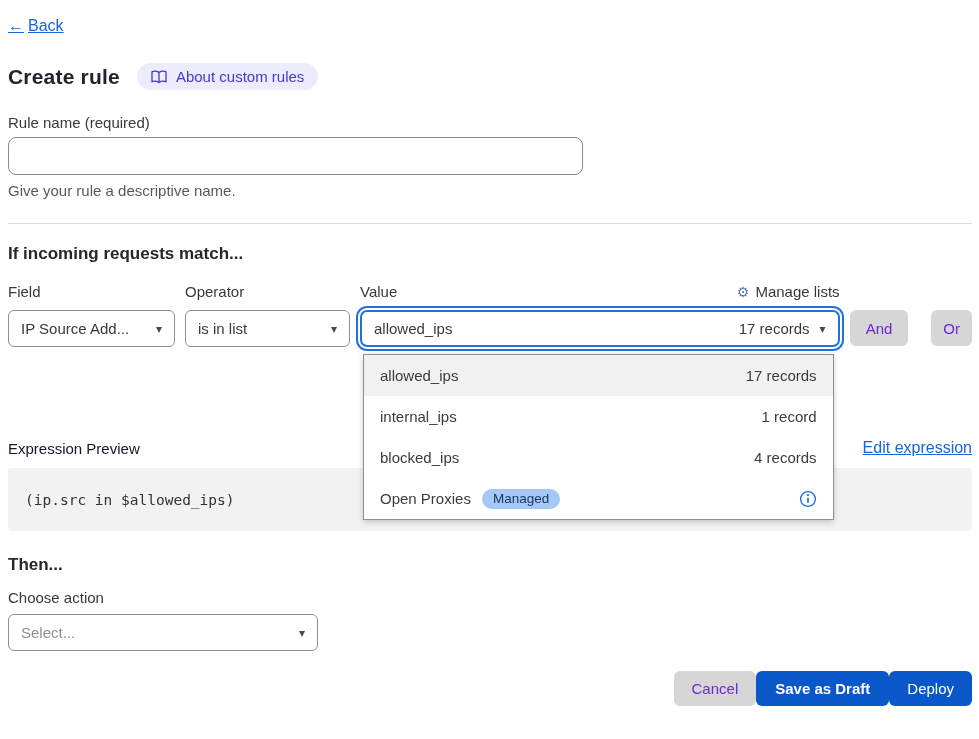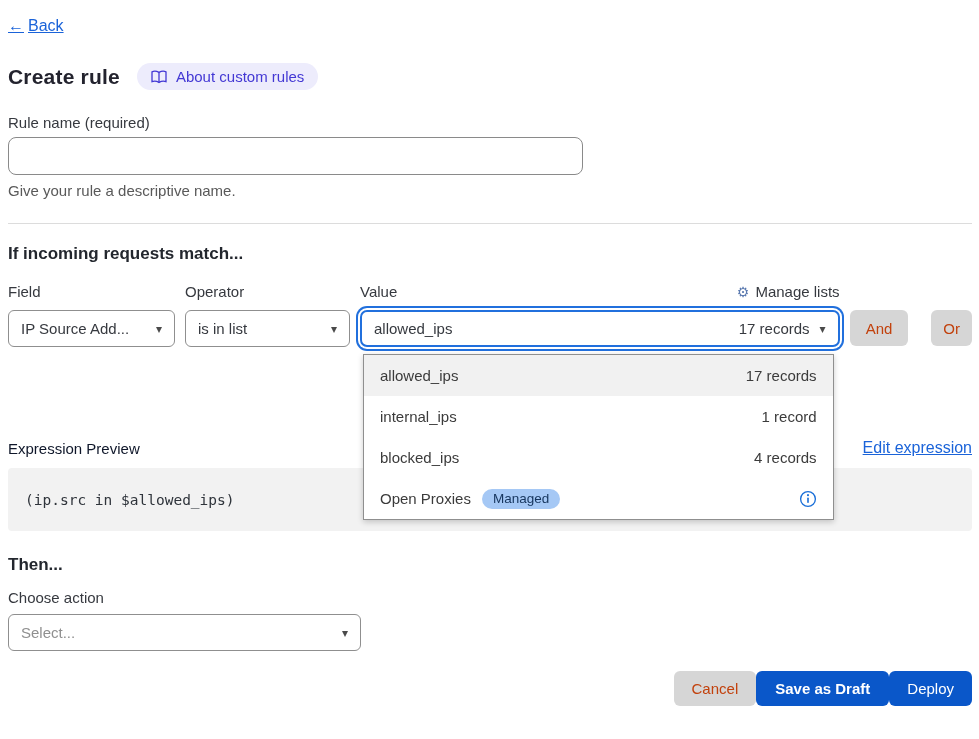--- a/index.html
+++ b/index.html
@@ -43,21 +43,21 @@
   .select { display:flex; align-items:center; justify-content:space-between; height:37px; background:#fff;
             border:1px solid #8f8f8f; border-radius:6px; padding:0 12px; font-size:15px; color:#36393f; cursor:pointer; }
   .chev { color:#4a4a4a; font-size:12px; margin-left:10px; flex:none; }
 
   .value-select-wrap { position:relative; }
   .value-select { border:2px solid #2170dd; border-radius:7px;
                   box-shadow:0 0 0 2px #fff, 0 0 0 4px #2170dd; height:37px; }
   .value-right { display:flex; align-items:center; }
 
   .andor { margin-top:27px; display:flex; }
-  .gray-btn { height:36px; background:#d6d6d6; color:#c2410c; border:none; border-radius:6px;
+  .gray-btn { height:36px; background:#d6d6d6; color:#6d28d9; border:none; border-radius:6px;
               font-size:15px; font-family:"Liberation Sans",sans-serif; cursor:pointer; }
   .and-btn { padding:0 16px; margin-right:23px; }
   .or-btn  { padding:0 12px; }
 
   
   .dropdown { position:absolute; z-index:10; top:calc(100% + 7px); left:3px; right:6px; background:#fff;
               border:1px solid #8f8f8f; box-shadow:0 2px 6px rgba(0,0,0,.2); }
   .dd-row { height:41px; display:flex; align-items:center; justify-content:space-between; padding:0 16px;
             font-size:15px; color:#3b3b3b; cursor:pointer; background:#fff; }
   .dd-row.selected { background:#f1f1f1; }
@@ -69,21 +69,21 @@
   
   .expr-header { margin-top:92px; display:flex; justify-content:space-between; align-items:center; }
   .expr-label { font-size:15px; color:#0f172a; }
   .expr-block { margin-top:11px; background:#f2f2f2; border-radius:4px; height:63px; display:flex;
                 align-items:center; padding:0 17px; }
   .expr-code { font-family:"DejaVu Sans Mono", monospace; font-size:14.5px; color:#2f343b; }
 
   
   .then-heading { margin-top:24px; }
   .action-label { margin-top:14px; }
-  .action-select { margin-top:8px; width:353px; }
+  .action-select { margin-top:8px; width:310px; }
   .placeholder { color:#8f8f8f; }
 
   
   .footer { margin-top:20px; display:flex; justify-content:flex-end; align-items:center; }
   .blue-btn { height:35px; background:#0a57c9; color:#fff; border:none; border-radius:6px;
               font-size:15px; font-family:"Liberation Sans",sans-serif; cursor:pointer; }
   .cancel-btn { height:35px; padding:0 18px; }
   .save-btn { padding:0 19px;font-weight:bold; }
   .deploy-btn { padding:0 18px; }
 </style>

